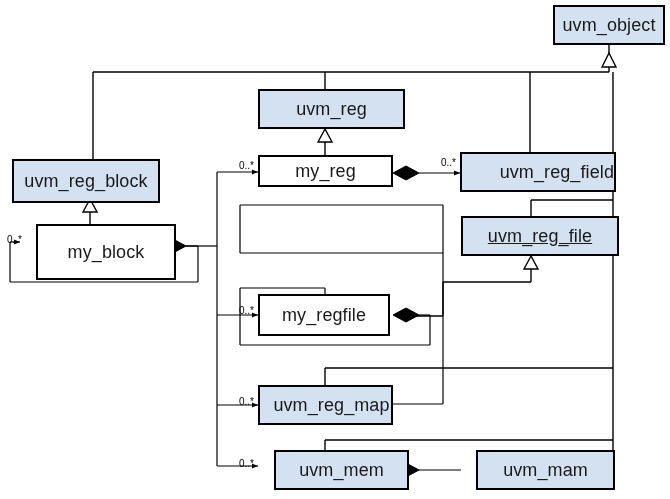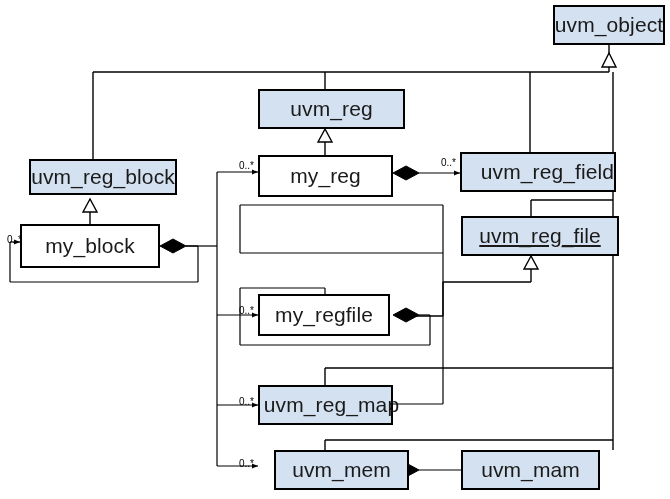--- a/index.html
+++ b/index.html
@@ -24,21 +24,21 @@
     width: 670px;
     height: 499px;
   }
   .uml-box {
     position: absolute;
     box-sizing: border-box;
     border: 2px solid #000000;
     display: flex;
     align-items: center;
     justify-content: center;
-    font-size: 21px;
+    font-size: 18px;
     color: #1a1a1a;
     letter-spacing: 0.1px;
     white-space: nowrap;
     z-index: 5;
   }
   .uml-box.shaded {
     background: #d4e1f0;
   }
   .uml-box.plain {
     background: #ffffff;
@@ -167,53 +167,53 @@
   </svg>
 
   <div class="uml-box shaded" style="left:553px; top:5px; width:112px; height:40px;">
     <span>uvm_object</span>
   </div>
 
   <div class="uml-box shaded" style="left:258px; top:89px; width:147px; height:40px;">
     <span>uvm_reg</span>
   </div>
 
-  <div class="uml-box shaded" style="left:29px; top:159px; width:148px; height:36px;">
+  <div class="uml-box shaded" style="left:12px; top:159px; width:148px; height:44px;">
     <span>uvm_reg_block</span>
   </div>
 
-  <div class="uml-box plain" style="left:258px; top:155px; width:135px; height:42px;">
+  <div class="uml-box plain" style="left:258px; top:155px; width:135px; height:32px;">
     <span>my_reg</span>
   </div>
 
   <div class="uml-box shaded" style="left:460px; top:152px; width:156px; height:40px;justify-content:flex-end;">
     <span>uvm_reg_field</span>
   </div>
 
   <div class="uml-box shaded" style="left:461px; top:216px; width:158px; height:40px;text-decoration:underline;">
     <span>uvm_reg_file</span>
   </div>
 
-  <div class="uml-box plain" style="left:20px; top:224px; width:140px; height:44px;">
+  <div class="uml-box plain" style="left:36px; top:224px; width:140px; height:56px;">
     <span>my_block</span>
   </div>
 
   <div class="uml-box plain" style="left:258px; top:294px; width:132px; height:42px;">
     <span>my_regfile</span>
   </div>
 
   <div class="uml-box shaded" style="left:258px; top:385px; width:135px; height:40px;padding-left:12px;">
     <span>uvm_reg_map</span>
   </div>
 
   <div class="uml-box shaded" style="left:258px; top:450px; width:135px; height:40px;margin-left:16px;">
     <span>uvm_mem</span>
   </div>
 
-  <div class="uml-box shaded" style="left:461px; top:450px; width:139px; height:40px;">
+  <div class="uml-box shaded" style="left:476px; top:450px; width:139px; height:40px;">
     <span>uvm_mam</span>
   </div>
 
   <div class="mult-label" style="left:7px; top:234px;">0..*</div>
 
   <div class="mult-label" style="left:239px; top:160px;">0..*</div>
 
   <div class="mult-label" style="left:441px; top:157px;">0..*</div>
 
   <div class="mult-label" style="left:239px; top:305px;">0..*</div>

